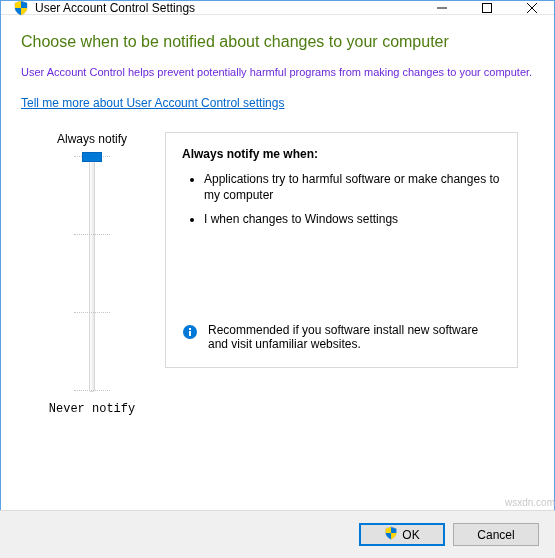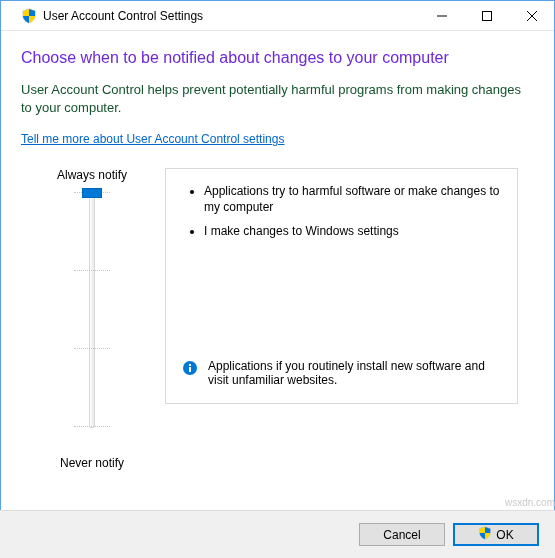--- a/index.html
+++ b/index.html
@@ -7,45 +7,45 @@
       margin: 0;
       font-family: "Segoe UI", Tahoma, sans-serif;
       font-size: 12px;
       background: #fff;
       width: 555px;
       height: 558px;
       overflow: hidden;
       border: 1px solid #59a2e6;
     }
     .titlebar {
-      height: 30px;
+      height: 14px;
       background: #fff;
       border-bottom: 1px solid #e5e5e5;
       display: flex;
       align-items: center;
-      padding-left: 20px;
+      padding-left: 12px;
     }
     .titlebar .shield-icon { width: 16px; height: 16px; margin-right: 6px; }
     .titlebar .title { flex: 1; font-size: 12px; color: #000; }
     .win-controls { display: flex; height: 100%; }
     .win-btn {
       width: 45px; height: 100%;
       display: flex; align-items: center; justify-content: center;
       color: #000;
     }
     .content {
       padding: 18px 20px 8px 20px;
     }
     .heading {
-      color: #6d28d9;
+      color: #4d7c0f;
       font-size: 16px;
       font-weight: 400;
       margin-bottom: 12px;
     }
-    .desc { font-size: 13px; color: #14532d; line-height: 1.35; margin-top: 14px; }
+    .desc { font-size: 11px; color: #6d28d9; line-height: 1.35; margin-top: 14px; }
     .link {
       color: #0066cc;
       text-decoration: underline;
       font-size: 12px;
       display: inline-block;
       margin-top: 16px;
       cursor: pointer;
     }
     .body-area {
       display: flex;
@@ -56,21 +56,21 @@
     .slider-col {
       width: 110px;
       display: flex;
       flex-direction: column;
       align-items: center;
     }
     .slider-label-top, .slider-label-bottom {
       font-size: 12px; color: #000;
     }
     .slider-label-top { margin-bottom: 10px; }
-    .slider-label-bottom { margin-top: 28px; }
+    .slider-label-bottom { margin-top: 10px; font-family: Liberation Mono, monospace; }
     .slider-track-wrap {
       position: relative;
       height: 236px;
       display: flex;
       justify-content: center;
     }
     .slider-rail {
       width: 6px;
       height: 236px;
       border: 1px solid #d8d8d8;
@@ -203,50 +203,51 @@
         <div class="tick" style="top:78px"></div>
         <div class="tick" style="top:156px"></div>
         <div class="tick" style="top:234px"></div>
         <div class="thumb"></div>
       </div>
       <div class="slider-label-bottom">Never notify</div>
     </div>
 
     <div class="info-col">
       <div class="info-box">
+        <div class="info-title">Always notify me when:</div>
         <ul class="info-list">
           <li>Applications try to harmful software or make changes to my computer</li>
-          <li>I make changes to Windows settings</li>
+          <li>I when changes to Windows settings</li>
         </ul>
         <div class="reco-row">
           <span class="reco-icon">
             <svg viewBox="0 0 16 16">
                 <circle cx="8" cy="8" r="7" fill="#0078d7"></circle>
                 <rect x="7" y="7" width="2" height="5" fill="#fff"></rect>
                 <rect x="7" y="4" width="2" height="2" fill="#fff"></rect>
               </svg>
           </span>
-          <span>Applications if you routinely install new software and visit unfamiliar websites.</span>
+          <span>Recommended if you software install new software and visit unfamiliar websites.</span>
         </div>
       </div>
     </div>
   </div>
 </div>
 
 <div class="watermark">wsxdn.com</div>
 
 <div class="footer">
-  <div class="btn">
-    <span>Cancel</span>
-  </div>
   <div class="btn primary">
     <span>
       <svg width="14" height="14" viewBox="0 0 16 16">
         <path d="M8 1 L14 3 V8 C14 11 11 14 8 15 C5 14 2 11 2 8 V3 Z" fill="#fff" stroke="#888" stroke-width="0.5"></path>
         <path d="M8 1 L14 3 V8 L8 8 Z" fill="#0078d7"></path>
         <path d="M2 3 L8 1 V8 L2 8 Z" fill="#ffd500"></path>
         <path d="M8 8 L14 8 C14 11 11 14 8 15 Z" fill="#ffd500"></path>
         <path d="M2 8 L8 8 V15 C5 14 2 11 2 8 Z" fill="#0078d7"></path>
       </svg>
     </span>
     <span>OK</span>
   </div>
+  <div class="btn">
+    <span>Cancel</span>
+  </div>
 </div>
 
 </body></html>

